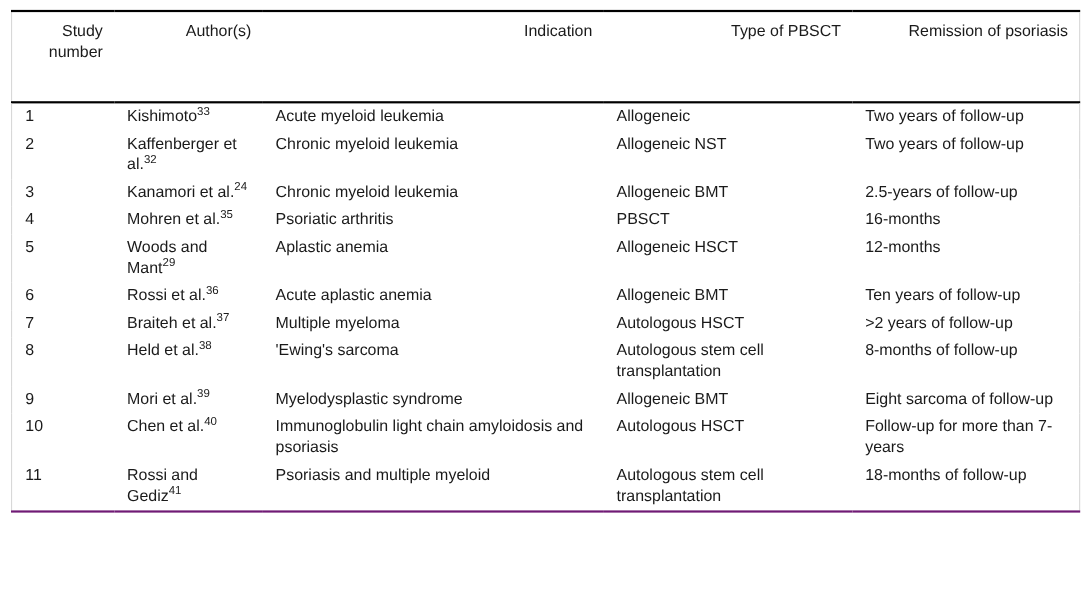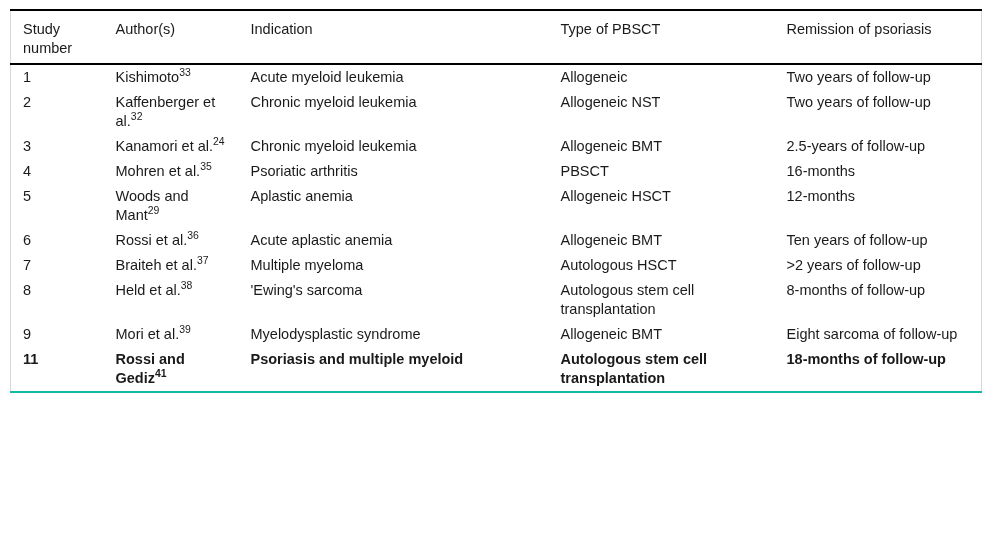--- a/index.html
+++ b/index.html
@@ -32,29 +32,28 @@
     border-left: 1px solid #d8d8d8;
     border-right: 1px solid #d8d8d8;
   }
 
   
   table.study-table thead tr.head-row {
     border-top: 2px solid #000000;
     border-bottom: 2px solid #000000;
   }
   table.study-table tbody tr:last-child {
-    border-bottom: 2px solid #14b8a6;
-    font-weight: bold;
+    border-bottom: 2px solid #701a75;
   }
 
   table.study-table th {
     font-weight: normal;
-    text-align: left;
+    text-align: right;
     vertical-align: top;
-    padding: 9px 10px 5px 12px;
+    padding: 9px 10px 34px 12px;
     color: #1a1a1a;
   }
 
   table.study-table td {
     text-align: left;
     vertical-align: top;
     padding: 3px 10px 3px 12px;
     color: #1a1a1a;
   }
 
@@ -150,20 +149,27 @@
           <td>8-months of follow-up</td>
         </tr>
         <tr>
           <td>9</td>
           <td><span>Mori et al.</span><sup>39</sup></td>
           <td>Myelodysplastic syndrome</td>
           <td>Allogeneic BMT</td>
           <td>Eight sarcoma of follow-up</td>
         </tr>
         <tr>
+          <td>10</td>
+          <td><span>Chen et al.</span><sup>40</sup></td>
+          <td>Immunoglobulin light chain amyloidosis and psoriasis</td>
+          <td>Autologous HSCT</td>
+          <td>Follow-up for more than 7-years</td>
+        </tr>
+        <tr>
           <td>11</td>
           <td><span>Rossi and Gediz</span><sup>41</sup></td>
           <td>Psoriasis and multiple myeloid</td>
           <td>Autologous stem cell transplantation</td>
           <td>18-months of follow-up</td>
         </tr>
       </tbody>
   </table>
 </div>
 

